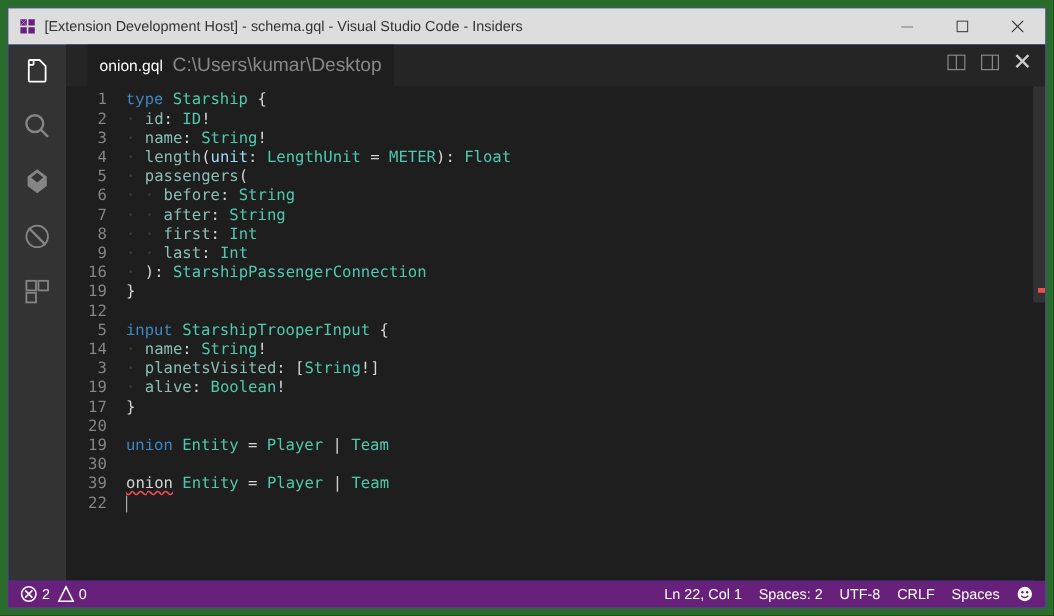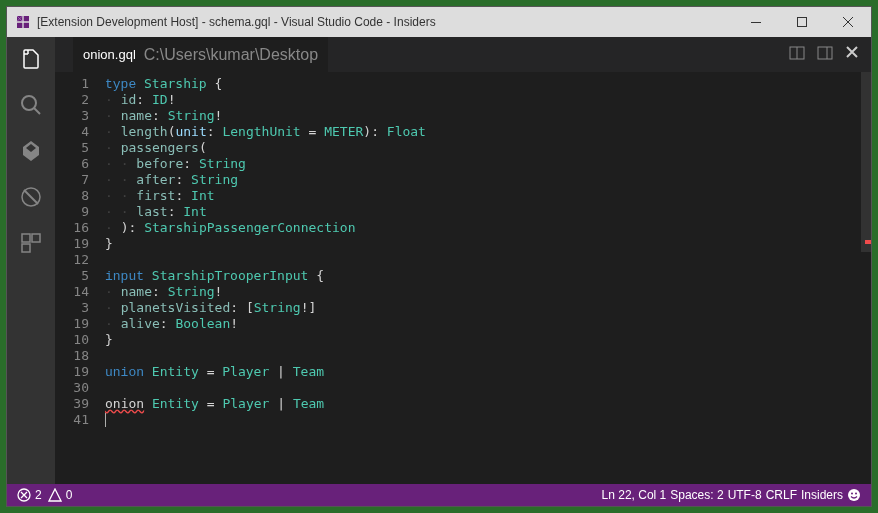--- a/index.html
+++ b/index.html
@@ -141,21 +141,21 @@
   height: 22px;
   background: #68217a;
   color: #fff;
   display: flex;
   align-items: center;
   font-size: 12px;
   padding: 0 10px;
 }
 .statusbar .left { display: flex; align-items: center; gap: 6px; }
 .statusbar .spacer { flex: 1; }
-.statusbar .right { display: flex; align-items: center; gap: 4px; }
+.statusbar .right { display: flex; align-items: center; gap: 14px; }
 .status-item { display: flex; align-items: center; gap: 4px; }
 </style>
 </head>
 <body>
 
 <div class="window">
   <div class="titlebar">
     <svg class="vs-icon" viewBox="0 0 24 24">
         <path fill="#68217a" d="M3 3h8v8H3zM13 3h8v8h-8zM3 13h8v8H3zM13 13h8v8h-8z"></path>
         <path fill="#b17fc9" d="M3 3l8 8M11 3l-8 8" stroke="#b17fc9" stroke-width="1"></path>
@@ -248,26 +248,26 @@
             <div>7</div>
             <div>8</div>
             <div>9</div>
             <div>16</div>
             <div>19</div>
             <div>12</div>
             <div>5</div>
             <div>14</div>
             <div>3</div>
             <div>19</div>
-            <div>10</div>
-            <div>18</div>
+            <div>17</div>
+            <div>20</div>
             <div>19</div>
             <div>30</div>
             <div>39</div>
-            <div>41</div>
+            <div>22</div>
           </div>
         <div class="code" id="code"><div class="line"><span class="kw">type</span> <span class="type">Starship</span><span class="punct"> {</span></div><div class="line"><span class="indent">· </span><span class="field">id</span><span class="punct">: </span><span class="type">ID</span><span class="punct">!</span></div><div class="line"><span class="indent">· </span><span class="field">name</span><span class="punct">: </span><span class="type">String</span><span class="punct">!</span></div><div class="line"><span class="indent">· </span><span class="field">length</span><span class="punct">(</span><span class="param">unit</span><span class="punct">: </span><span class="type">LengthUnit</span><span class="punct"> = </span><span class="type">METER</span><span class="punct">): </span><span class="type">Float</span></div><div class="line"><span class="indent">· </span><span class="field">passengers</span><span class="punct">(</span></div><div class="line"><span class="indent">· </span><span class="indent">· </span><span class="field">before</span><span class="punct">: </span><span class="type">String</span></div><div class="line"><span class="indent">· </span><span class="indent">· </span><span class="field">after</span><span class="punct">: </span><span class="type">String</span></div><div class="line"><span class="indent">· </span><span class="indent">· </span><span class="field">first</span><span class="punct">: </span><span class="type">Int</span></div><div class="line"><span class="indent">· </span><span class="indent">· </span><span class="field">last</span><span class="punct">: </span><span class="type">Int</span></div><div class="line"><span class="indent">· </span><span class="punct">): </span><span class="type">StarshipPassengerConnection</span></div><div class="line"><span class="punct">}</span></div><div class="line"></div><div class="line"><span class="kw">input</span> <span class="type">StarshipTrooperInput</span><span class="punct"> {</span></div><div class="line"><span class="indent">· </span><span class="field">name</span><span class="punct">: </span><span class="type">String</span><span class="punct">!</span></div><div class="line"><span class="indent">· </span><span class="field">planetsVisited</span><span class="punct">: [</span><span class="type">String</span><span class="punct">!]</span></div><div class="line"><span class="indent">· </span><span class="field">alive</span><span class="punct">: </span><span class="type">Boolean</span><span class="punct">!</span></div><div class="line"><span class="punct">}</span></div><div class="line"></div><div class="line"><span class="kw">union</span> <span class="type">Entity</span><span class="punct"> = </span><span class="type">Player</span><span class="punct"> | </span><span class="type">Team</span></div><div class="line"></div><div class="line"><span class="error">onion</span> <span class="type">Entity</span><span class="punct"> = </span><span class="type">Player</span><span class="punct"> | </span><span class="type">Team</span></div><div class="line"><span class="cursor"></span></div></div>
         <div class="minimap">
           <div class="minimap-slider"></div>
           <div class="minimap-mark" style="top:168px;background:#f14c4c"></div>
         </div>
       </div>
     </div>
   </div>
 
@@ -286,21 +286,21 @@
           </svg>
         <span>0</span>
       </span>
     </div>
     <span class="spacer"></span>
     <div class="right">
       <span class="status-item">Ln 22, Col 1</span>
       <span class="status-item">Spaces: 2</span>
       <span class="status-item">UTF-8</span>
       <span class="status-item">CRLF</span>
-      <span class="status-item">Insiders</span>
+      <span class="status-item">Spaces</span>
       <span class="status-item">
           <svg width="14" height="14" viewBox="0 0 14 14">
             <circle cx="7" cy="7" r="6" fill="#fff"></circle>
             <circle cx="5" cy="5.5" r="1" fill="#68217a"></circle>
             <circle cx="9" cy="5.5" r="1" fill="#68217a"></circle>
             <path d="M4 8.5q3 3 6 0" fill="none" stroke="#68217a" stroke-width="1.2"></path>
           </svg>
         </span>
     </div>
   </div>

